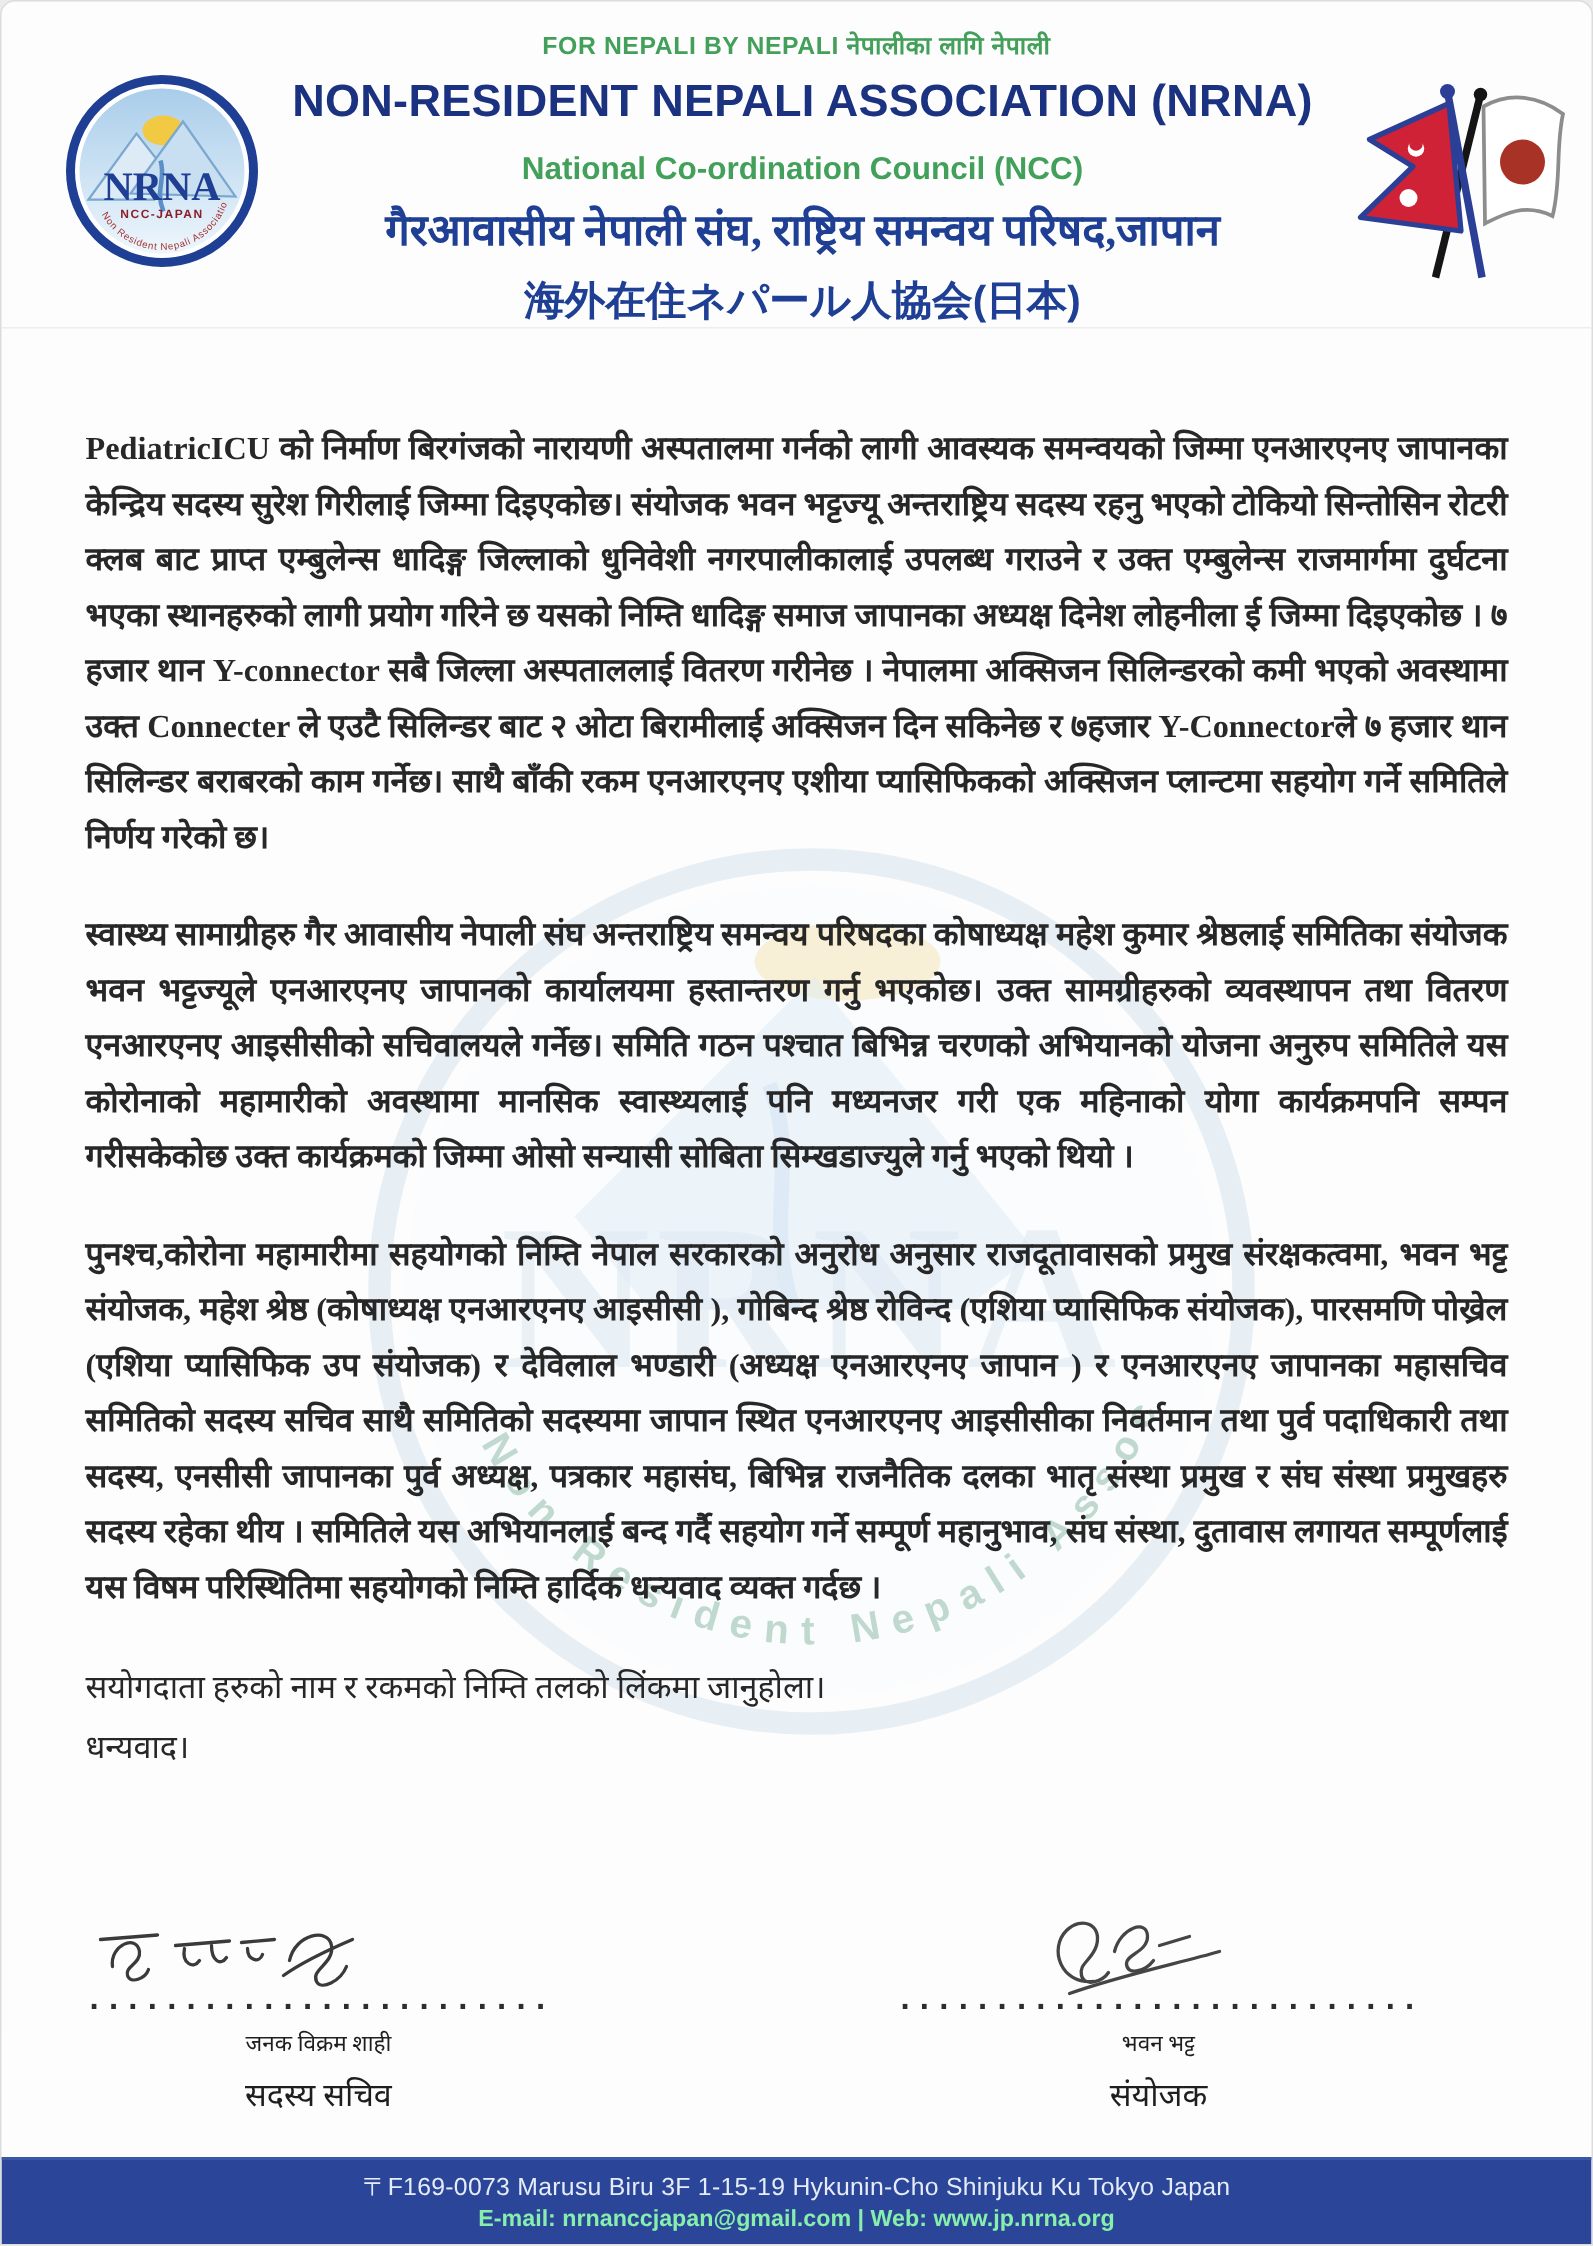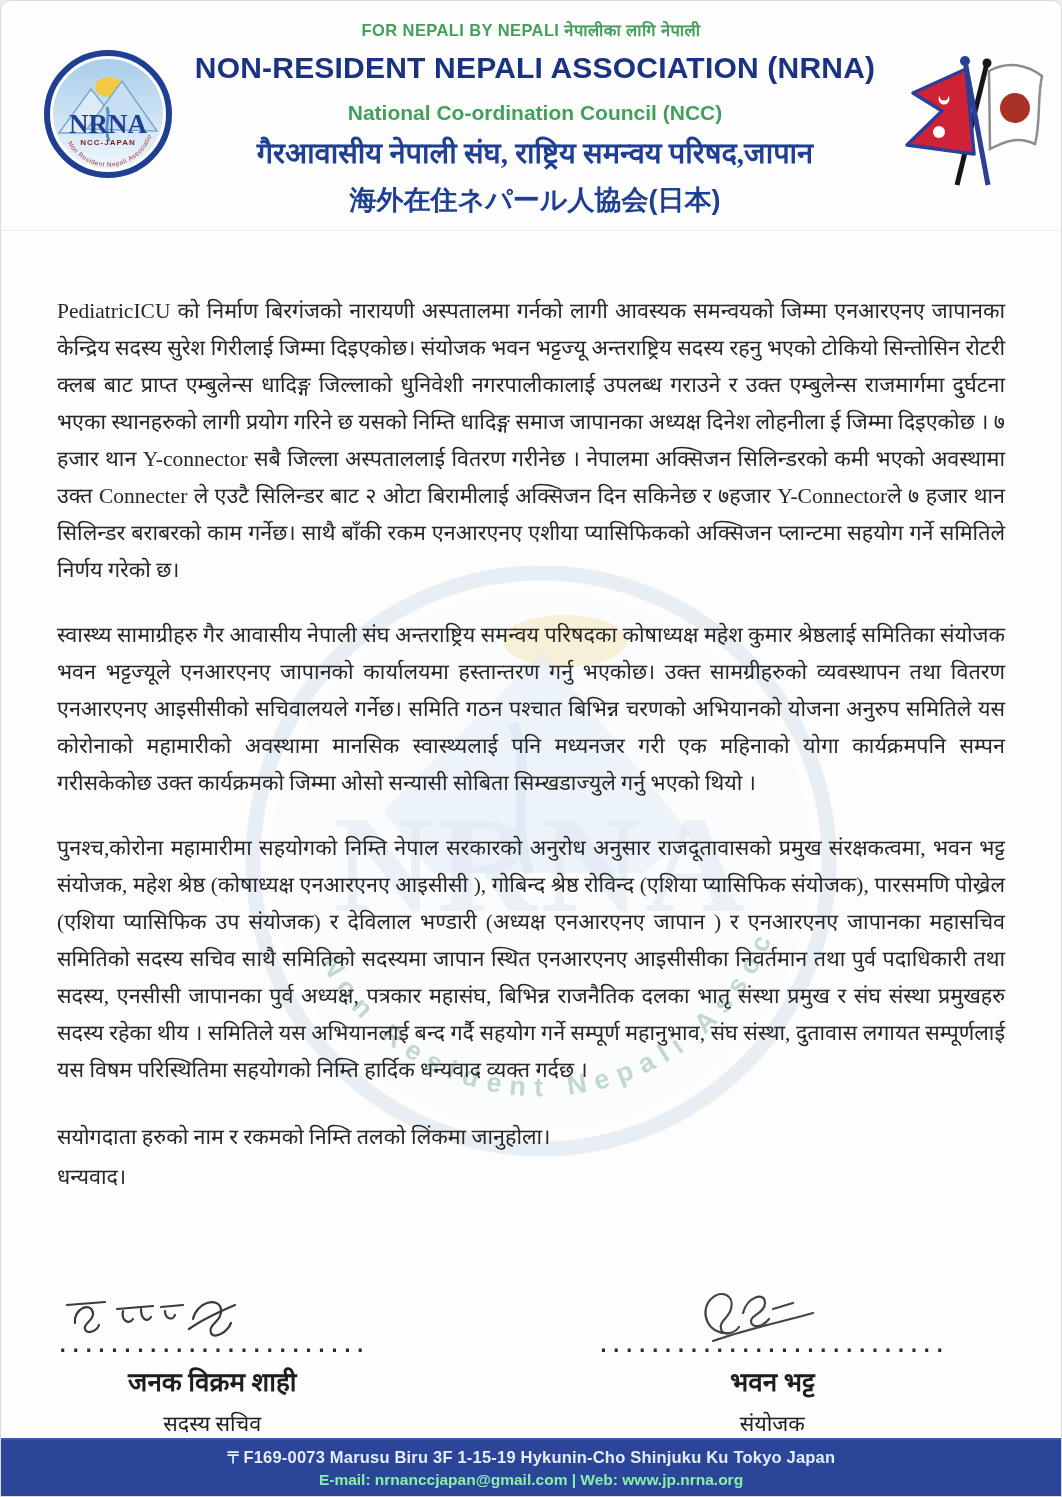--- a/index.html
+++ b/index.html
@@ -5,21 +5,21 @@
   html,body { margin:0; padding:0; background:#ececec; }
   .page {
     position:relative; width:1062px; height:1497px; margin:0 auto;
     background:#fdfdfd; overflow:hidden; box-sizing:border-box;
     border:1px solid #dcdcdc; border-radius:10px 10px 0 0;
     font-family:"Liberation Serif","DejaVu Serif",serif; color:#272727;
   }
   .content { position:relative; z-index:2; }
 
   
-  header { padding-top:17px; padding-bottom:12px; border-bottom:1px solid #ededed; }
+  header { padding-top:17px; padding-bottom:0; border-bottom:1px solid #ededed; }
   .tagline {
     text-align:center; color:var(--green,#43a05a);
     font-family:"Liberation Sans","DejaVu Sans",sans-serif;
     font-weight:700; font-size:16.5px; letter-spacing:.4px; white-space:nowrap;
   }
   .header-row { display:flex; align-items:flex-start; margin-top:8px; }
   .logo-wrap { flex:none; width:132px; margin-left:42px; }
   .titles { flex:1; text-align:center; padding-top:2px; min-width:0; }
   .org-title {
     font-family:"Liberation Sans","DejaVu Sans",sans-serif; font-weight:800;
@@ -31,46 +31,46 @@
   }
   .org-nepali { font-size:29px; font-weight:700; color:var(--blue,#1e3f93); margin-top:7px; white-space:nowrap; }
   .org-japanese {
     font-family:"Liberation Sans","DejaVu Sans",sans-serif;
     font-size:27px; font-weight:700; color:var(--blue,#1e3f93); margin-top:11px; white-space:nowrap;
   }
   .flags-wrap { flex:none; width:152px; margin-right:14px; margin-top:6px; }
 
   
   main { margin:62px 56px 0 56px; }
-  .para { font-size:21.5px; line-height:37px; text-align:justify; margin:16px 0 28px 0; }
+  .para { font-size:21.5px; line-height:37px; text-align:justify; margin:16px 0 28px 0;font-weight:bold; }
   .closing { margin-top:16px; }
   .closing p { font-size:21.5px; line-height:40px; margin:0; }
 
   
   .signatures { display:flex; justify-content:space-between; margin:86px 56px 0 56px; align-items:flex-end; }
   .sig-block { text-align:center; }
   .sig-block.right { margin-right:58px; }
   .sig-mark { display:block; margin:0 auto -8px auto; }
   .sig-block.left .sig-mark { margin-left:4px; margin-right:auto; }
   .dots {
     font-family:"DejaVu Sans Mono","Liberation Mono",monospace;
     font-size:19px; font-weight:900; letter-spacing:1.5px; line-height:12px; color:#2d2d2d; white-space:nowrap;
   }
-  .sig-name { font-size:26px; margin-top:12px; color:#1e1e1e;font-weight:bold; }
+  .sig-name { font-size:15px; margin-top:12px; color:#1e1e1e; }
   .sig-role { font-size:21.5px; margin-top:9px; color:#1e1e1e; }
 
   
   footer {
     position:absolute; z-index:3; left:0; right:0; bottom:0; height:56px;
     background:var(--footer_bg,#2b4699); color:var(--footer_text,#e6ecf7);
     display:flex; flex-direction:column; justify-content:center; text-align:center; gap:2px;
     font-family:"Liberation Sans","DejaVu Sans",sans-serif;
     border-top:2px solid #3a57a8;
   }
-  .footer-line1 { font-size:16.5px; font-weight:700; letter-spacing:.2px; }
+  .footer-line1 { font-size:16.5px; font-weight:400; letter-spacing:.2px; }
   .footer-line2 { font-size:15.5px; font-weight:600; color:#86efac; }
 
   
   .watermark { position:absolute; left:212px; top:542px; z-index:1; pointer-events:none; }
 </style>
 </head>
 <body>
 
 <div class="page">
 

